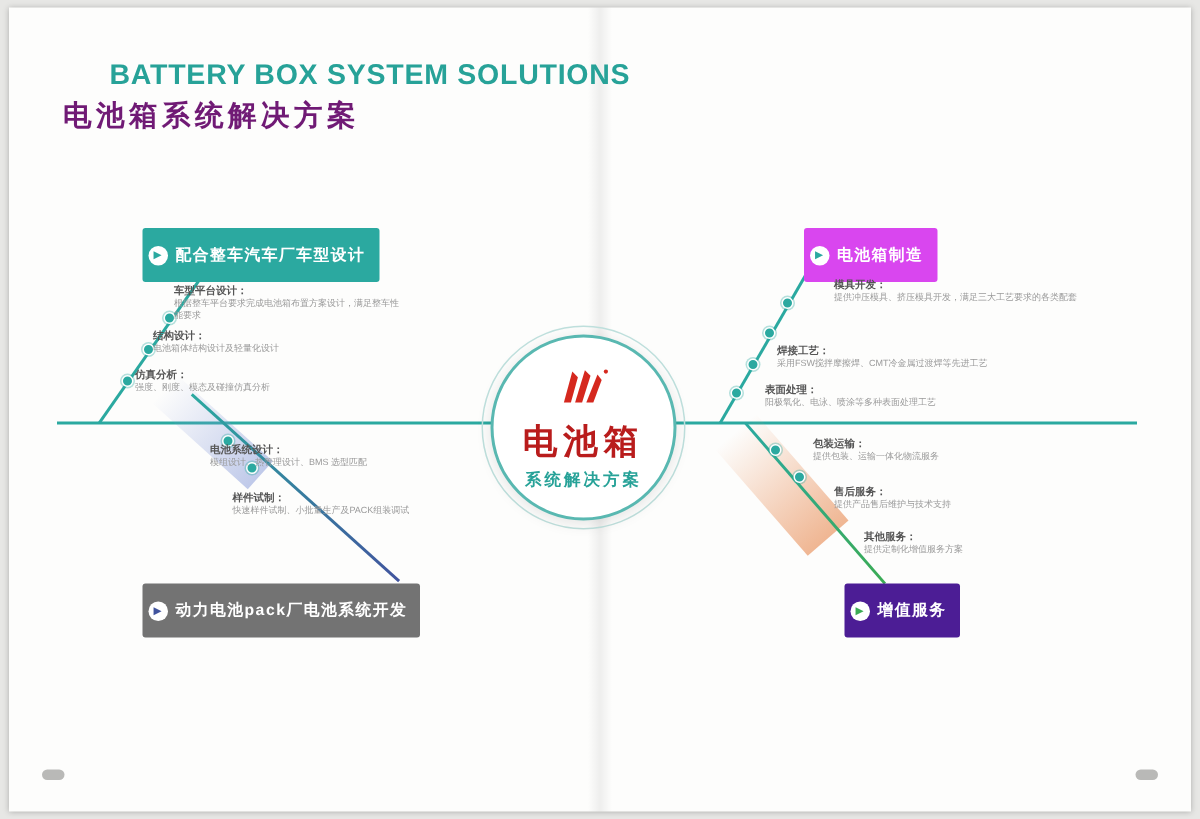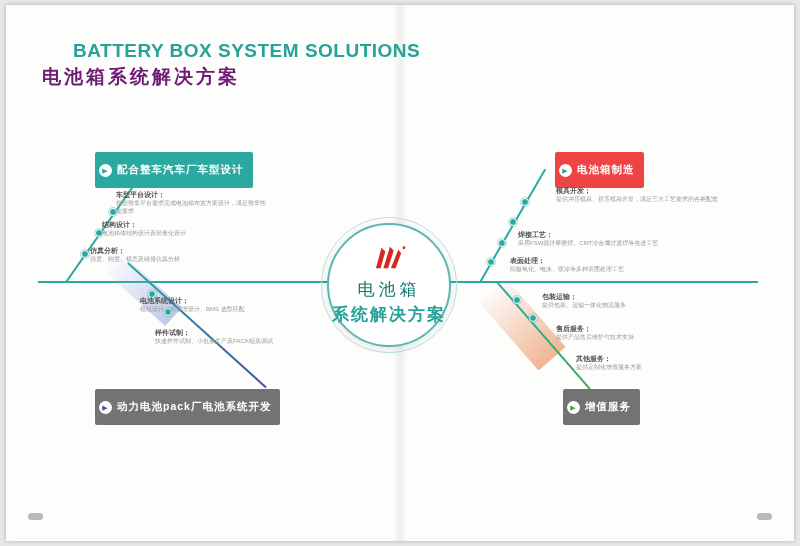--- a/index.html
+++ b/index.html
@@ -48,36 +48,36 @@
   
   .circle-outer{
     position:absolute;left:321px;top:217px;width:134px;height:134px;border-radius:50%;
     border:1px solid #bfe0dd;display:flex;align-items:center;justify-content:center;
   }
   .circle-inner{
     width:120px;height:120px;border-radius:50%;background:#fff;
     border:2px solid #59b8b1;box-shadow:0 2px 10px rgba(0,0,0,.10);
     display:flex;flex-direction:column;align-items:center;justify-content:center;gap:2px;
   }
-  .c-line1{font-size:17px;font-weight:normal;color:#0f766e;letter-spacing:4px;}
-  .c-line2{font-size:17px;font-weight:bold;color:#27a298;letter-spacing:2px;}
+  .c-line1{font-size:23px;font-weight:bold;color:#b91c1c;letter-spacing:4px;}
+  .c-line2{font-size:11px;font-weight:bold;color:#27a298;letter-spacing:2px;}
   
   .pill{
     position:absolute;height:36px;display:flex;align-items:center;gap:5px;
     padding:0 9px 0 4px;border-radius:2px;color:#fff;
     font-size:10.5px;font-weight:bold;letter-spacing:1px;white-space:nowrap;
   }
   .pill .ic{
     width:13px;height:13px;border-radius:50%;background:#fff;flex:0 0 auto;
     display:flex;align-items:center;justify-content:center;font-size:7px;line-height:1;
   }
   .pill.tl{left:95px;top:152px;background:#2ba9a0;}  .pill.tl .ic{color:#2ba9a0;}
-  .pill.tr{left:536px;top:152px;background:#ef4444;margin-left:19px;} .pill.tr .ic{color:#2ba9a0;}
+  .pill.tr{left:536px;top:152px;background:#d946ef;} .pill.tr .ic{color:#2ba9a0;}
   .pill.bl{left:95px;top:389px;background:#737373;}  .pill.bl .ic{color:#41549e;}
-  .pill.br{left:563px;top:389px;background:#737373;} .pill.br .ic{color:#3bab54;}
+  .pill.br{left:563px;top:389px;background:#4c1d95;} .pill.br .ic{color:#3bab54;}
   
   .note{position:absolute;}
   .note .t{font-size:7px;font-weight:bold;color:#555;line-height:1.3;}
   .note .d{font-size:6px;color:#9a9a9a;line-height:1.35;}
   
   .marker{position:absolute;width:15px;height:7px;border-radius:4px;background:#b9b9b7;bottom:26px;}
   .marker.l{left:28px;} .marker.r{right:28px;}
 </style>
 </head>
 <body>

